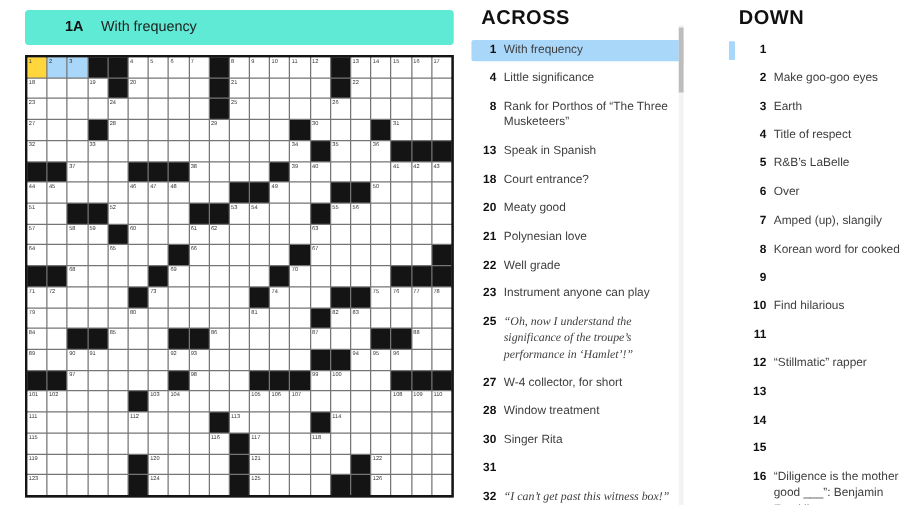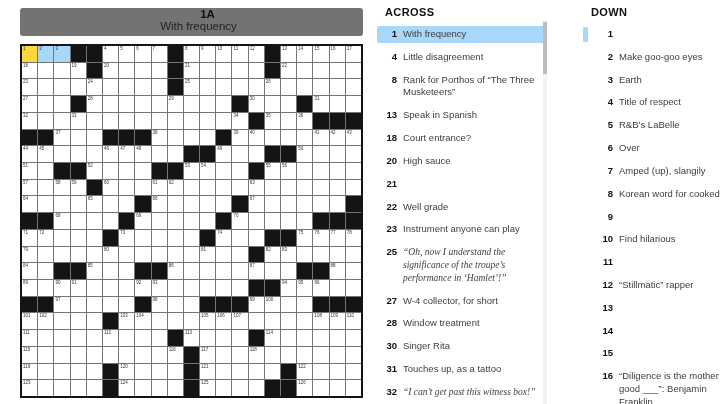--- a/index.html
+++ b/index.html
@@ -1,38 +1,38 @@
 <!DOCTYPE html>
 <html><head>
 <meta charset="utf-8">
 <style>
   html,body{margin:0;padding:0;background:#fff;font-family:"Liberation Sans",sans-serif;}
   .app{position:relative;width:720px;height:404px;overflow:hidden;background:#fff;}
 
   
-  .clue-bar{position:absolute;left:20px;top:8px;width:343px;height:28px;background:#737373;
-    border-radius:3px;display:flex;align-items:center;flex-direction:column;}
+  .clue-bar{position:absolute;left:20px;top:8px;width:343px;height:28px;background:#5eead4;
+    border-radius:3px;display:flex;align-items:center;}
   .clue-bar .num{font-weight:bold;font-size:11.5px;color:#111;margin-left:32px;}
   .clue-bar .txt{font-size:11.5px;color:#222;margin-left:14px;}
 
   .gridwrap{position:absolute;left:20px;top:44px;width:343px;height:354px;
     border:2px solid #141414;box-sizing:border-box;background:#757575;}
   .grid{display:grid;grid-template-columns:repeat(21,1fr);grid-template-rows:repeat(21,1fr);
     gap:1px;width:100%;height:100%;}
   .cell{background:#fff;position:relative;}
   .cell.black{background:#141414;}
   .cell.sel{background:#ffd63c;}
   .cell.word{background:#a9d7fa;}
   .cell .cn{position:absolute;top:0px;left:1px;font-size:4.5px;line-height:5px;color:#333;}
 
   
   .panel{position:absolute;top:0;height:404px;overflow:hidden;}
   .panel.across{left:377px;width:170px;}
   .panel.down{left:583px;width:163px;}
-  .panel h3{margin:6px 0 8px 8px;font-size:11px;letter-spacing:.4px;color:#111;}
+  .panel h3{margin:6px 0 8px 8px;font-size:16px;letter-spacing:.4px;color:#111;}
   .clues{list-style:none;margin:0;padding:0;}
   .clue{display:flex;margin-bottom:6px;padding:2px 4px 2px 0;position:relative;}
   .clue .n{flex:0 0 20px;text-align:right;font-weight:bold;font-size:9.5px;color:#111;
     padding-right:6px;line-height:1.35;}
   .clue .t{flex:1;font-size:9.5px;color:#3d3d3d;line-height:1.35;}
   .clue .t.it{font-style:italic;font-family:Liberation Serif, serif;}
   .clue.active{background:#a9d7fa;border-radius:2px;}
   .panel.down .clue{padding-left:10px;}
   .panel.down .clue .mark{position:absolute;left:0;top:1px;bottom:1px;width:5px;
     background:#a9d7fa;border-radius:1px;}
@@ -754,40 +754,41 @@
 
   <div class="panel across">
     <h3>ACROSS</h3>
     <ol class="clues" id="across-list">
         <li class="clue active">
           <span class="n">1</span>
           <span class="t">With frequency</span>
         </li>
         <li class="clue">
           <span class="n">4</span>
-          <span class="t">Little disagreement</span>
+          <span class="t">Little significance</span>
         </li>
         <li class="clue">
           <span class="n">8</span>
           <span class="t">Rank for Porthos of “The Three Musketeers”</span>
         </li>
         <li class="clue">
           <span class="n">13</span>
           <span class="t">Speak in Spanish</span>
         </li>
         <li class="clue">
           <span class="n">18</span>
           <span class="t">Court entrance?</span>
         </li>
         <li class="clue">
           <span class="n">20</span>
-          <span class="t">High sauce</span>
+          <span class="t">Meaty good</span>
         </li>
         <li class="clue">
           <span class="n">21</span>
+          <span class="t">Polynesian love</span>
         </li>
         <li class="clue">
           <span class="n">22</span>
           <span class="t">Well grade</span>
         </li>
         <li class="clue">
           <span class="n">23</span>
           <span class="t">Instrument anyone can play</span>
         </li>
         <li class="clue">
@@ -801,21 +802,20 @@
         <li class="clue">
           <span class="n">28</span>
           <span class="t">Window treatment</span>
         </li>
         <li class="clue">
           <span class="n">30</span>
           <span class="t">Singer Rita</span>
         </li>
         <li class="clue">
           <span class="n">31</span>
-          <span class="t">Touches up, as a tattoo</span>
         </li>
         <li class="clue">
           <span class="n">32</span>
           <span class="t it">“I can’t get past this witness box!”</span>
         </li>
       </ol>
     <div class="sbar">
         <div class="thumb"></div>
       </div>
   </div>

